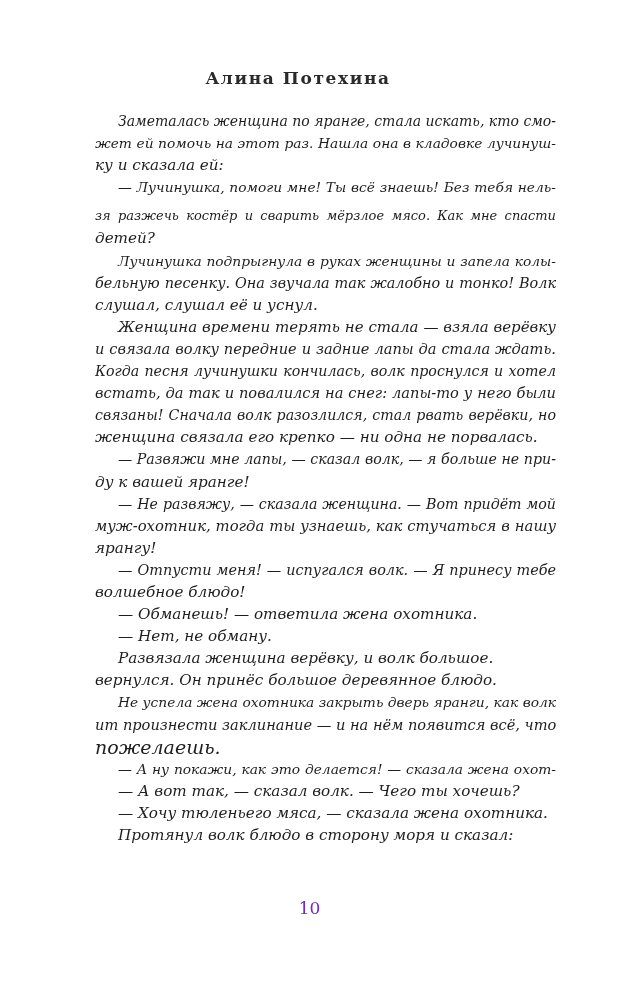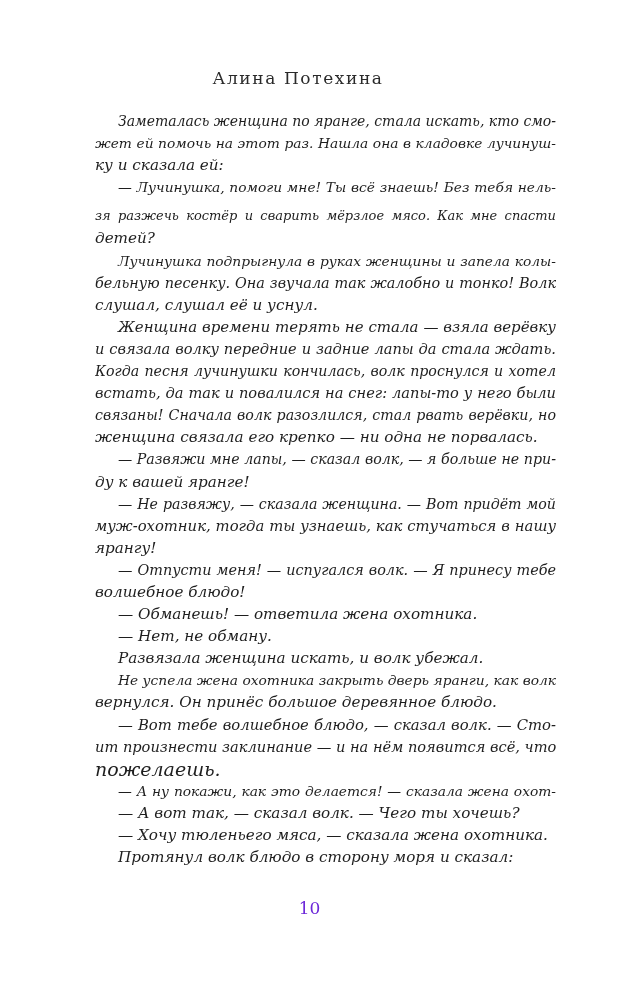--- a/index.html
+++ b/index.html
@@ -1,20 +1,20 @@
 <!DOCTYPE html>
 <html><head>
 <meta charset="utf-8">
 <style>
   html, body { margin: 0; padding: 0; background: #ffffff; }
   body { width: 619px; height: 1000px; position: relative; overflow: hidden; }
   .page { position: absolute; left: 0; top: 0; width: 619px; height: 1000px; background: #fff; }
   .running-head {
     position: absolute; top: 68px; left: 0; width: 596px; text-align: center;
-    font-family: "DejaVu Serif", serif; font-size: 17px; letter-spacing: 1.6px; color: #2a2a2a;
+    font-family: "DejaVu Serif", serif; font-size: 17px; letter-spacing: 1.6px; color: #2a2a2a; font-weight: bold;
   }
   .body-text {
     position: absolute; top: 110px; left: 95px; width: 461px;
     font-family: "DejaVu Serif", serif; font-style: italic; font-size: 15.2px; color: #1e1e1e;
   }
   .line {
     display: block; height: 22.1px; line-height: 22.1px; white-space: nowrap;
     text-align: justify; text-align-last: justify; overflow: hidden;
   }
   .line.last { text-align-last: left; }
@@ -47,24 +47,23 @@
       <span class="line last" style="font-size: 15.2px;">женщина связала его крепко — ни одна не порвалась.</span>
       <span class="line indent" style="font-size: 14.2px;">— Развяжи мне лапы, — сказал волк, — я больше не при-</span>
       <span class="line last" style="font-size: 15.2px;">ду к вашей яранге!</span>
       <span class="line indent" style="font-size: 14.2px;">— Не развяжу, — сказала женщина. — Вот придёт мой</span>
       <span class="line" style="font-size: 14.8px;">муж-охотник, тогда ты узнаешь, как стучаться в нашу</span>
       <span class="line last" style="font-size: 15.2px;">ярангу!</span>
       <span class="line indent" style="font-size: 14.4px;">— Отпусти меня! — испугался волк. — Я принесу тебе</span>
       <span class="line last" style="font-size: 15.2px;">волшебное блюдо!</span>
       <span class="line indent last" style="font-size: 15.2px;">— Обманешь! — ответила жена охотника.</span>
       <span class="line indent last" style="font-size: 15.2px;">— Нет, не обману.</span>
-      <span class="line indent last" style="font-size: 15.2px;">Развязала женщина искать, и волк убежал.</span>
+      <span class="line indent last" style="font-size: 15.2px;">Развязала женщина верёвку, и волк большое.</span>
+      <span class="line last" style="font-size: 15.2px;">вернулся. Он принёс большое деревянное блюдо.</span>
       <span class="line indent" style="font-size: 13.8px;">Не успела жена охотника закрыть дверь яранги, как волк</span>
-      <span class="line last" style="font-size: 15.2px;">вернулся. Он принёс большое деревянное блюдо.</span>
-      <span class="line indent" style="font-size: 14.8px;">— Вот тебе волшебное блюдо, — сказал волк. — Сто-</span>
       <span class="line" style="font-size: 14.6px;">ит произнести заклинание — и на нём появится всё, что</span>
       <span class="line last" style="font-size: 19px;">пожелаешь.</span>
       <span class="line indent" style="font-size: 13.8px;">— А ну покажи, как это делается! — сказала жена охот-</span>
       <span class="line indent last" style="font-size: 15.2px;">— А вот так, — сказал волк. — Чего ты хочешь?</span>
       <span class="line indent last" style="font-size: 15.2px;">— Хочу тюленьего мяса, — сказала жена охотника.</span>
       <span class="line indent last" style="font-size: 15.2px;">Протянул волк блюдо в сторону моря и сказал:</span>
     </div>
   <div class="folio">10</div>
 </div>
 

